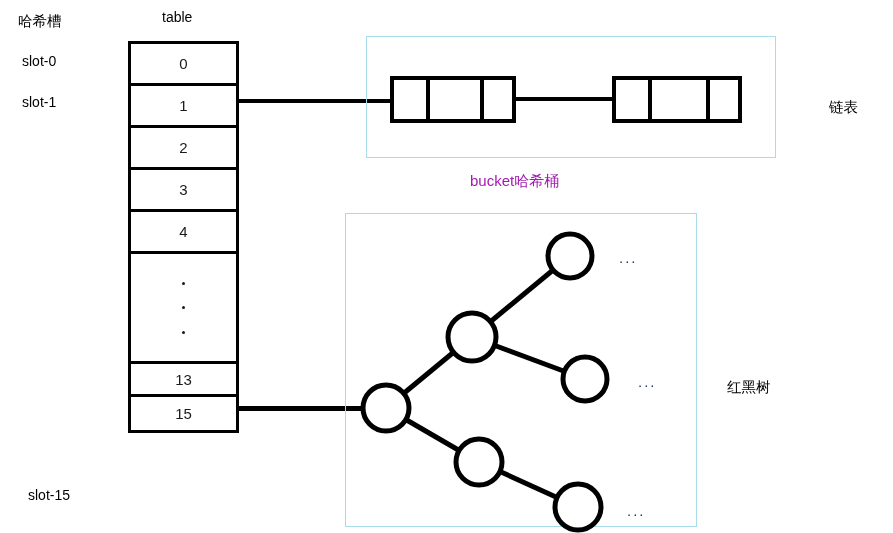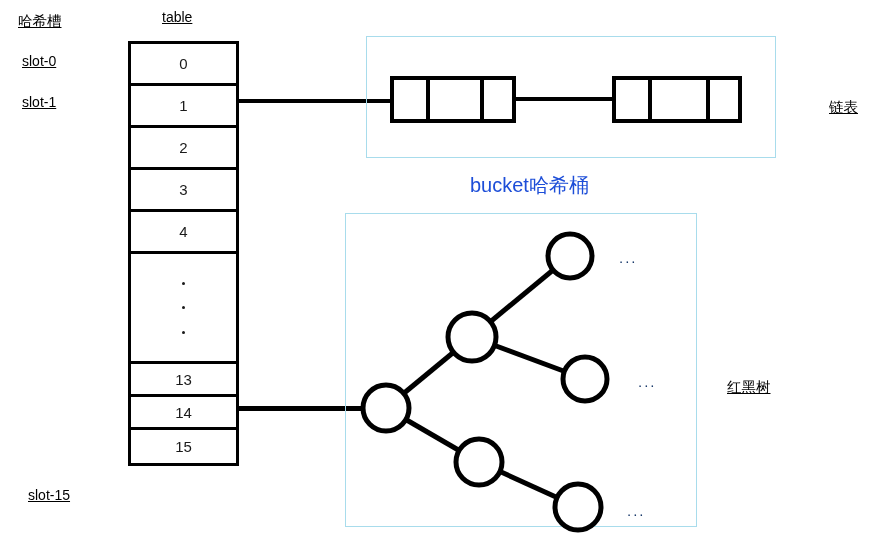--- a/index.html
+++ b/index.html
@@ -10,27 +10,26 @@
     overflow:hidden;
     position:relative;
   }
   #stage { position:absolute; left:0; top:0; width:893px; height:533px; }
   .lbl {
     position:absolute;
     color:#000000;
     font-size:14px;
     line-height:1;
     white-space:nowrap;
-    text-decoration:underline;
   }
   .lbl-cn { font-size:14.5px; }
   .bucket-caption {
     position:absolute;
-    color:#1d4ed8;
-    font-size:20px;
+    color:#a21caf;
+    font-size:15px;
     white-space:nowrap;
   }
   .table-col {
     position:absolute;
     left:128px; top:41px;
     width:111px;
     border:3px solid #000000;
     box-sizing:border-box;
     background:#ffffff;
   }
@@ -111,23 +110,20 @@
     </div>
     <div class="cell dots" style="height:110px;">
       <i></i>
       <i></i>
       <i></i>
     </div>
     <div class="cell" style="height:33px;">
       <span>13</span>
     </div>
     <div class="cell" style="height:33px;">
-      <span>14</span>
-    </div>
-    <div class="cell" style="height:33px;">
       <span>15</span>
     </div>
   </div>
 
   <div class="conn" style="left:237px; top:99px; width:155px; height:4px;"></div>
 
   <div class="conn" style="left:237px; top:406px; width:131px; height:5px;"></div>
 
   <div class="region" style="left:366px; top:36px; width:410px; height:122px;"></div>
 

